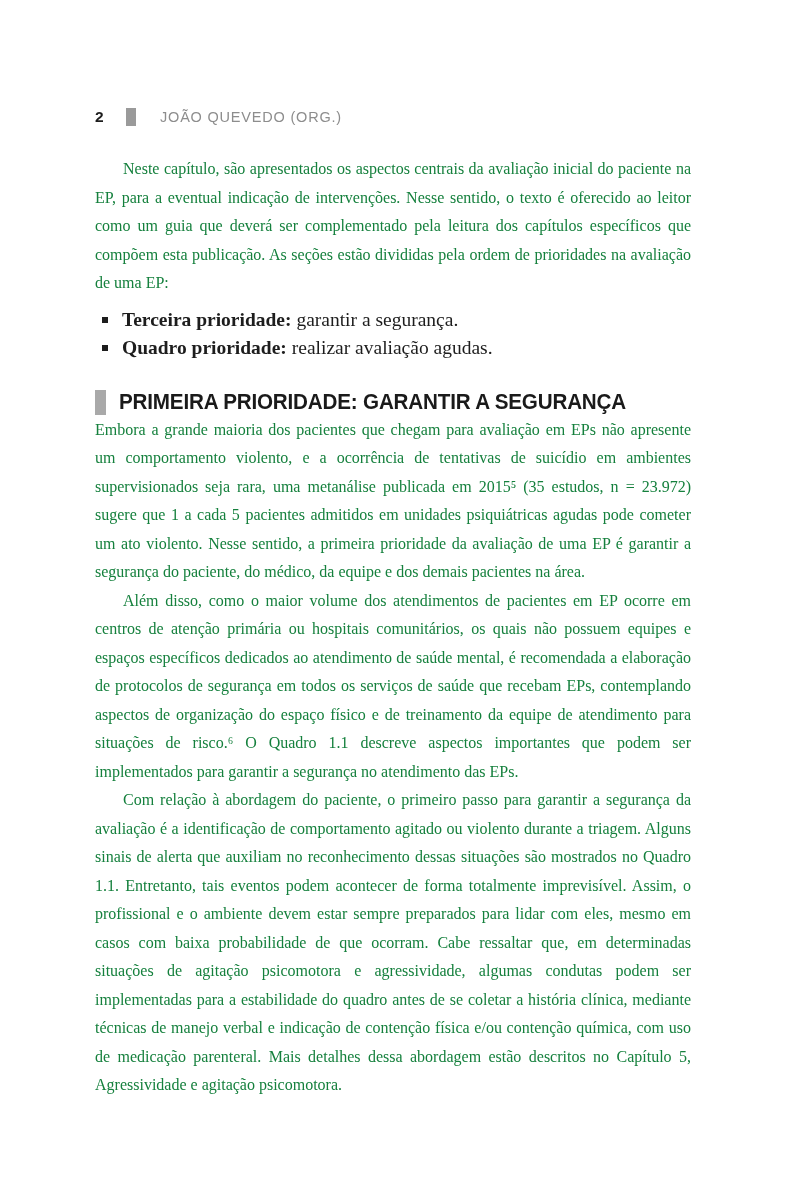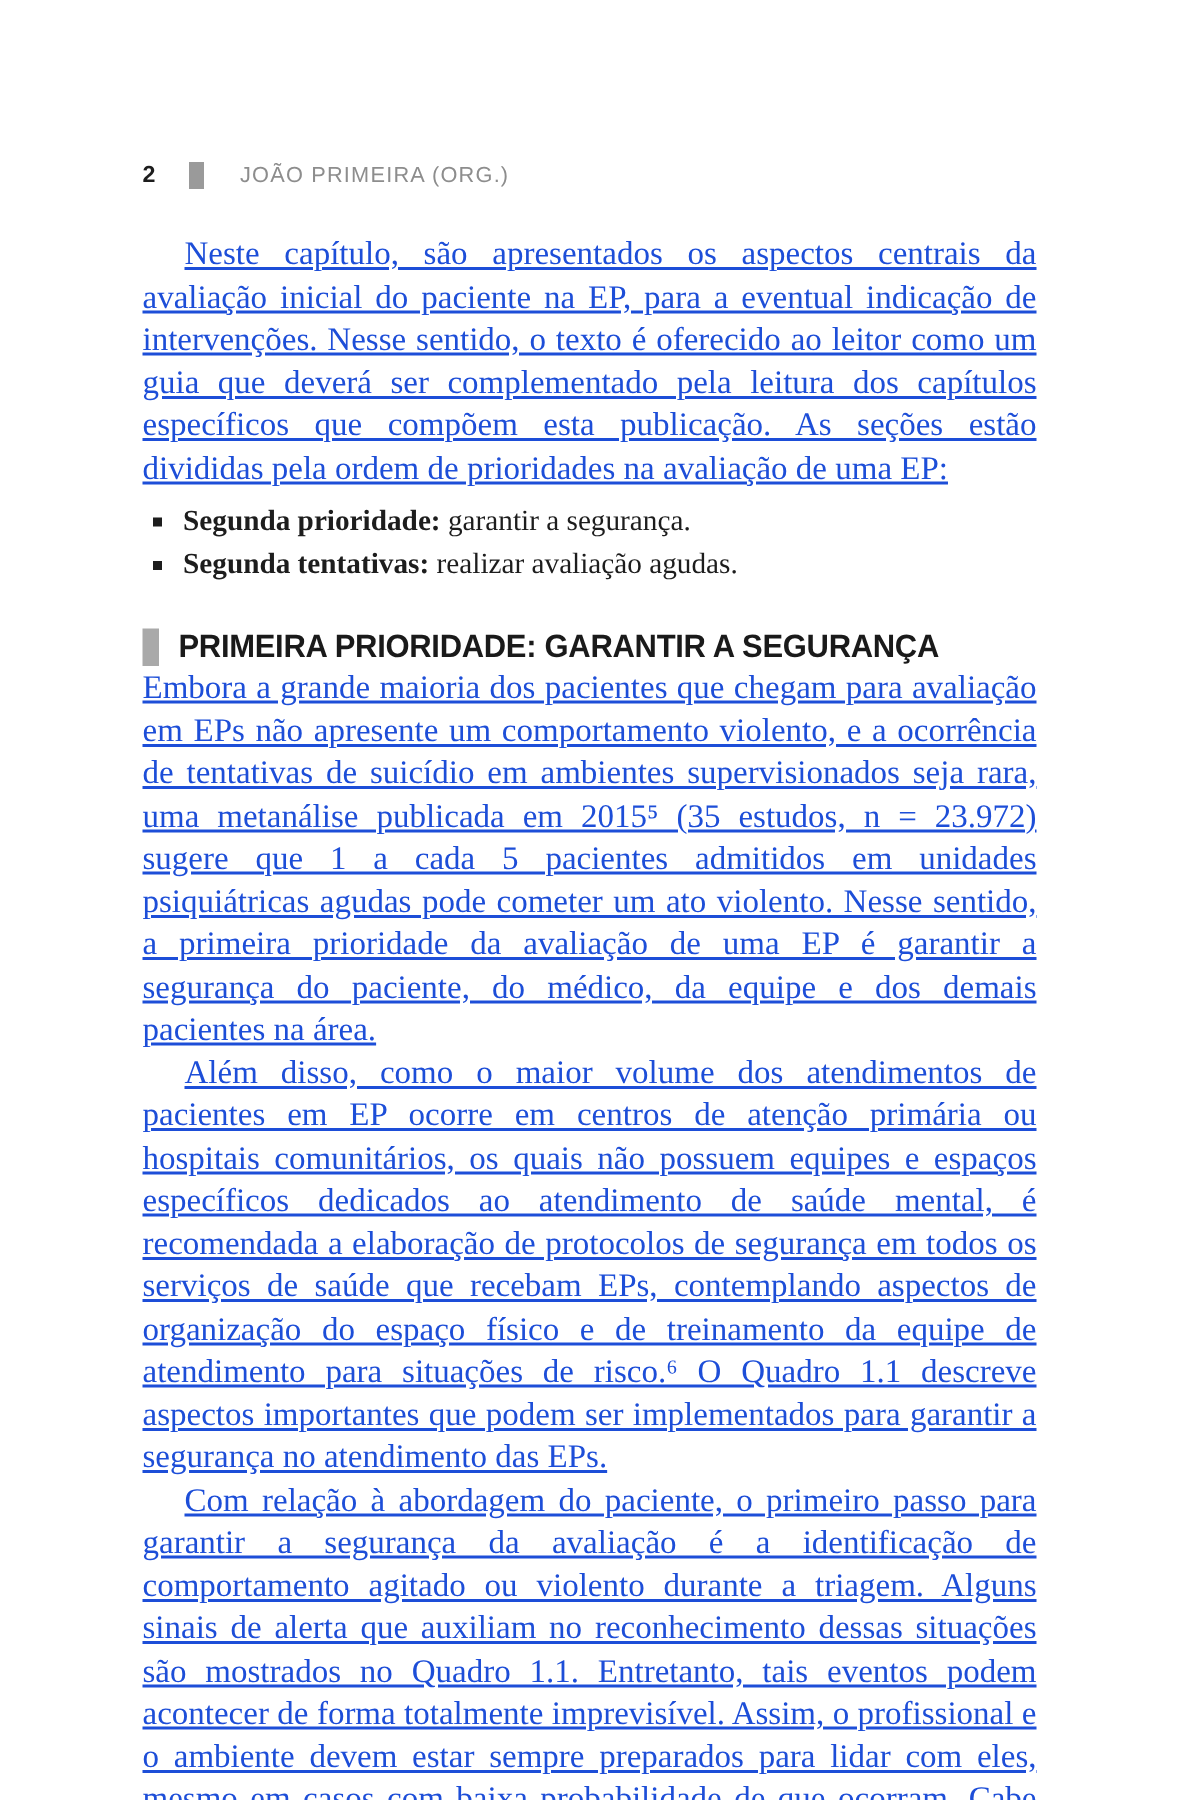--- a/index.html
+++ b/index.html
@@ -42,25 +42,24 @@
     margin-right: 24px;
   }
   .head-title {
     font-size: 14.5px;
     letter-spacing: 0.8px;
     color: #8d8d8d;
   }
   
   .bodytext p {
     margin: 0;
-    font-size: 22px;
+    font-size: 16px;
     line-height: 28.5px;
     text-align: justify;
-    color: #1d4ed8;
-    text-decoration: underline;
+    color: #15803d;
   }
   p.indent { text-indent: 28px; }
   
   ul.priorities {
     list-style: none;
     margin: 8px 0 0 0;
     padding: 0;
   }
   ul.priorities li {
     position: relative;
@@ -104,33 +103,33 @@
   }
 </style>
 </head>
 <body>
 
 <div class="page">
 
   <div class="running-head">
     <span class="page-number">2</span>
     <span class="head-bar"></span>
-    <span class="head-title">JOÃO PRIMEIRA (ORG.)</span>
+    <span class="head-title">JOÃO QUEVEDO (ORG.)</span>
   </div>
 
   <div class="bodytext">
 
     <p class="indent">Neste capítulo, são apresentados os aspectos centrais da avaliação inicial do paciente na EP, para a eventual indicação de intervenções. Nesse sentido, o texto é oferecido ao leitor como um guia que deverá ser complementado pela leitura dos capítulos específicos que compõem esta publicação. As seções estão divididas pela ordem de prioridades na avaliação de uma EP:</p>
 
     <ul class="priorities">
       <li>
-        <span class="sq-bullet"></span><b>Segunda prioridade:</b><span> garantir a segurança.</span>
+        <span class="sq-bullet"></span><b>Terceira prioridade:</b><span> garantir a segurança.</span>
       </li>
       <li>
-        <span class="sq-bullet"></span><b>Segunda tentativas:</b><span> realizar avaliação agudas.</span>
+        <span class="sq-bullet"></span><b>Quadro prioridade:</b><span> realizar avaliação agudas.</span>
       </li>
     </ul>
 
     <div class="section-heading">
       <span class="heading-bar"></span>
       <span class="heading-text">PRIMEIRA PRIORIDADE: GARANTIR A SEGURANÇA</span>
     </div>
 
     <p>Embora a grande maioria dos pacientes que chegam para avaliação em EPs não apresente um comportamento violento, e a ocorrência de tentativas de suicídio em ambientes supervisionados seja rara, uma metanálise publicada em 2015⁵ (35 estudos, n = 23.972) sugere que 1 a cada 5 pacientes admitidos em unidades psiquiátricas agudas pode cometer um ato violento. Nesse sentido, a primeira prioridade da avaliação de uma EP é garantir a segurança do paciente, do médico, da equipe e dos demais pacientes na área.</p>
     <p class="indent">Além disso, como o maior volume dos atendimentos de pacientes em EP ocorre em centros de atenção primária ou hospitais comunitários, os quais não possuem equipes e espaços específicos dedicados ao atendimento de saúde mental, é recomendada a elaboração de protocolos de segurança em todos os serviços de saúde que recebam EPs, contemplando aspectos de organização do espaço físico e de treinamento da equipe de atendimento para situações de risco.⁶ O Quadro 1.1 descreve aspectos importantes que podem ser implementados para garantir a segurança no atendimento das EPs.</p>

